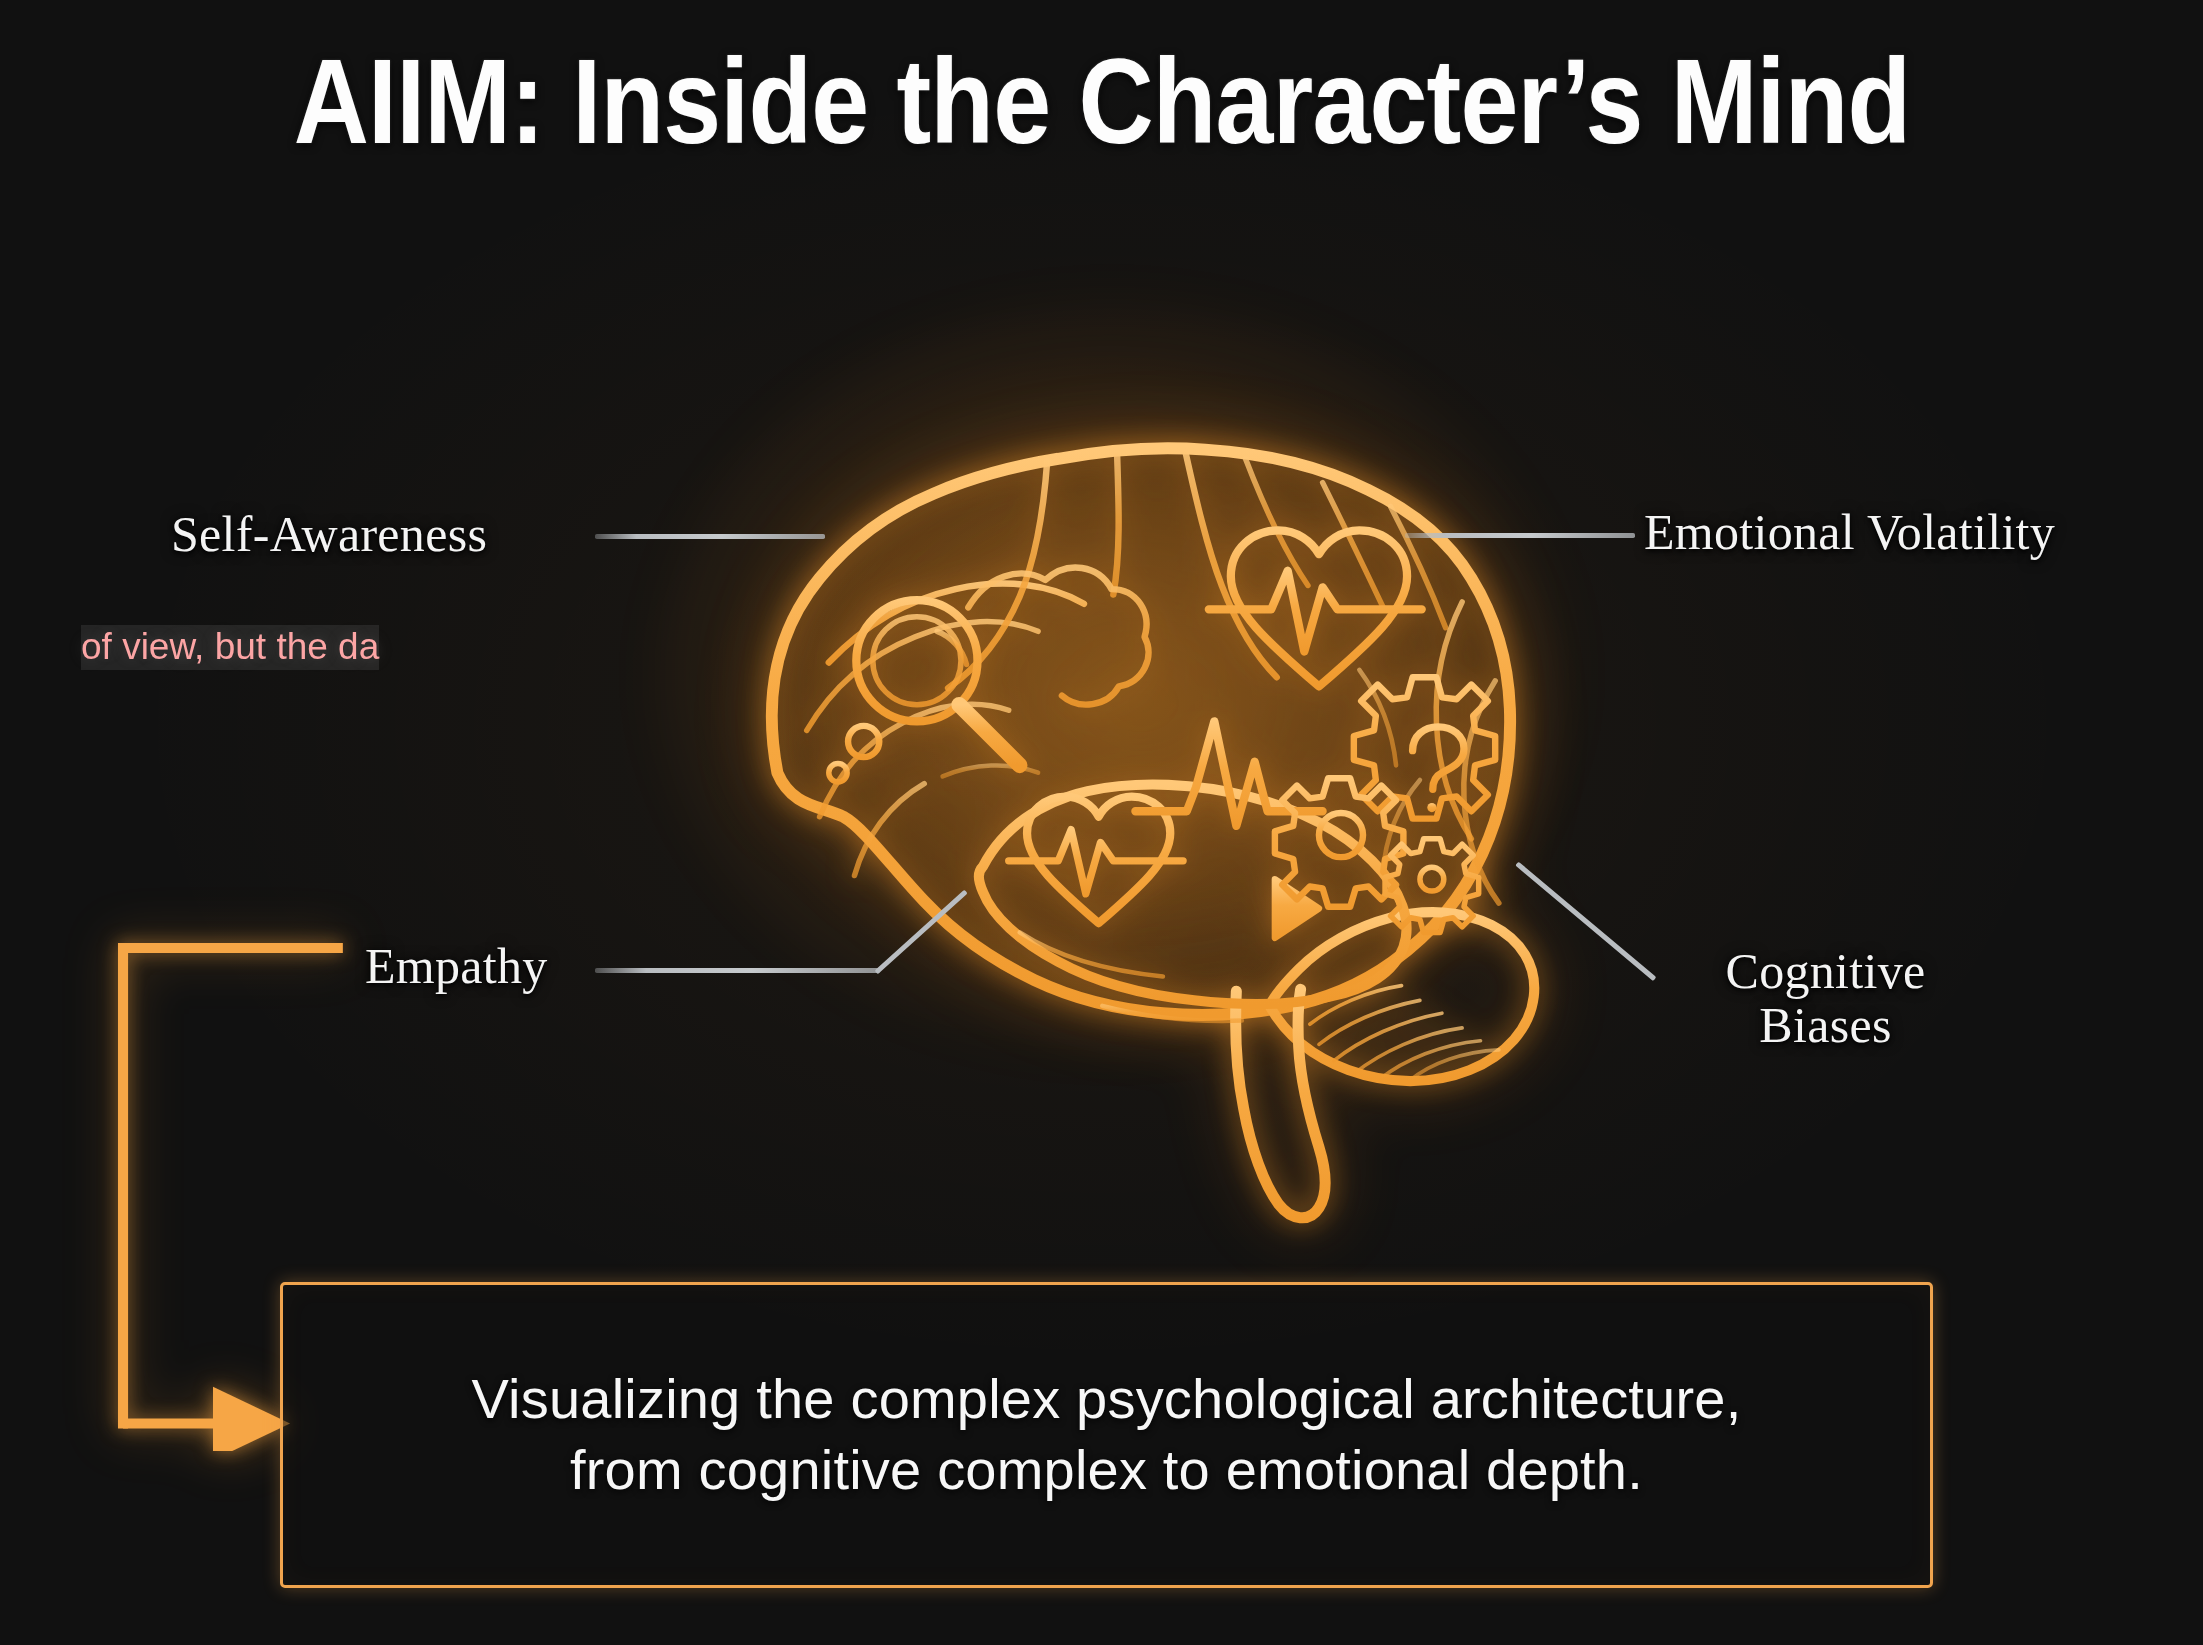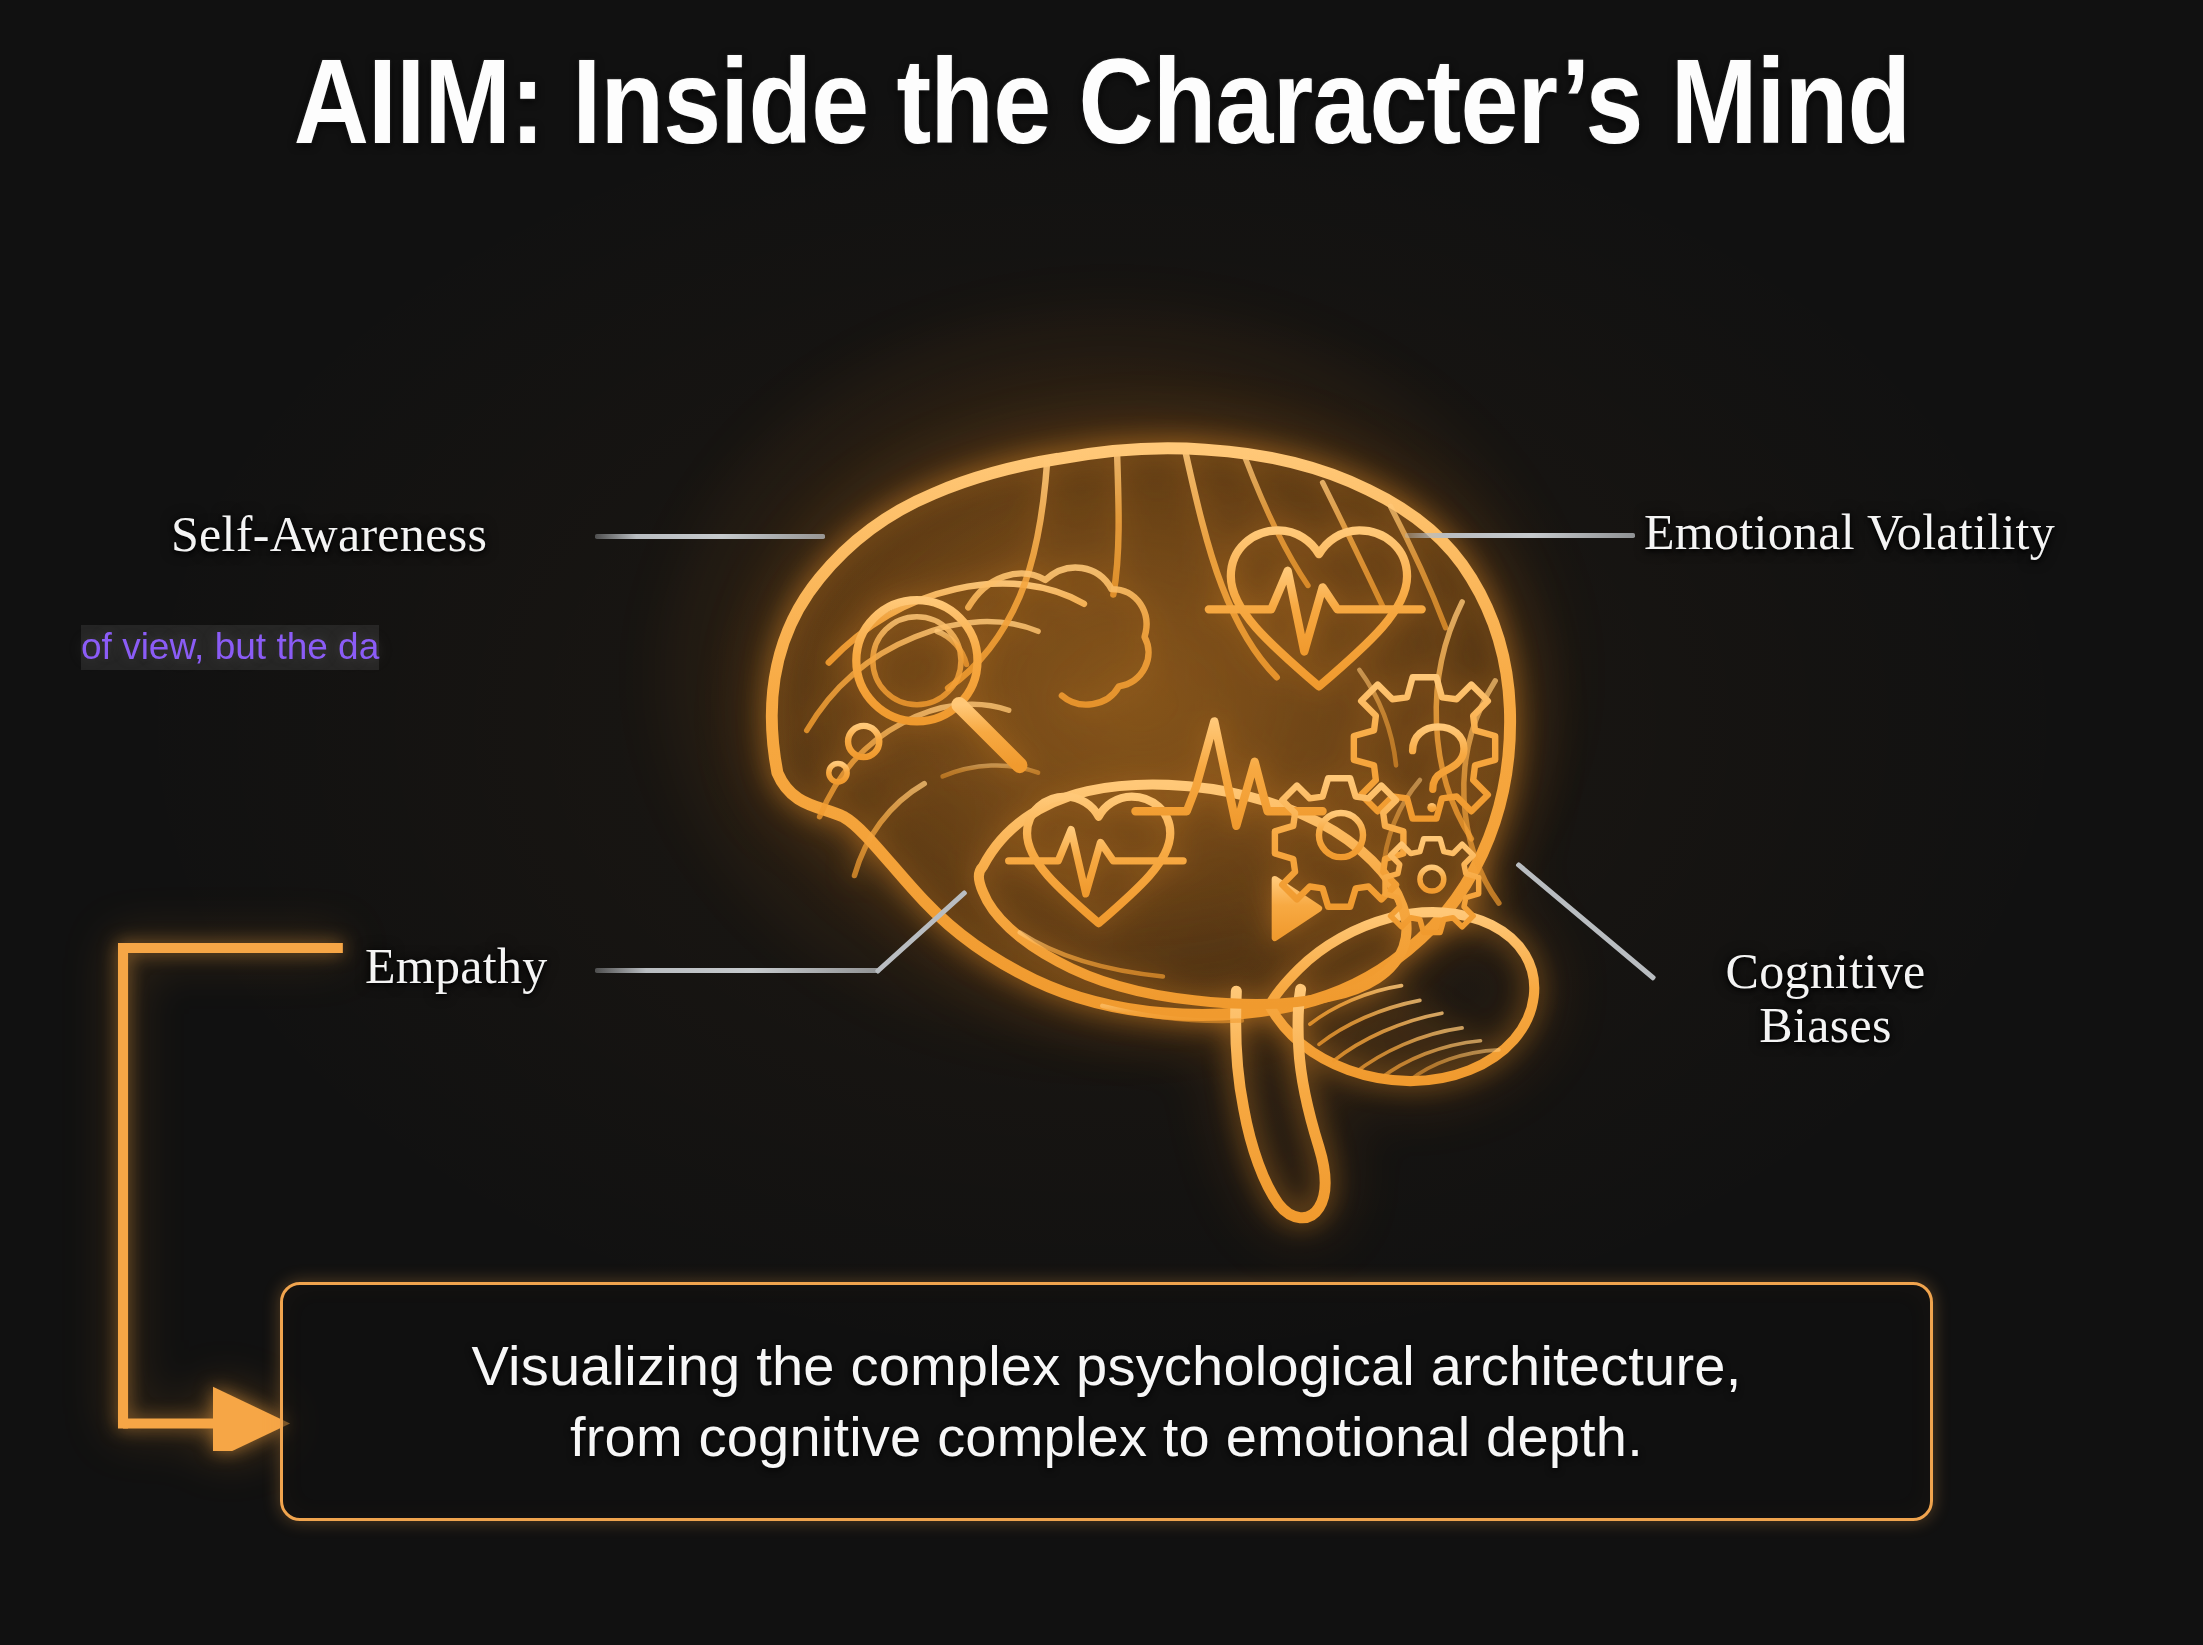--- a/index.html
+++ b/index.html
@@ -98,21 +98,21 @@
     line-height: 1.08;
   }
   .label.two-line { white-space: normal; text-align: center; }
 
   
   .snippet {
     position: absolute;
     left: 81px;
     top: 624px;
     width: 367px;
-    color: #8b5cf6;
+    color: #fca5a5;
     font-family: "Liberation Sans Narrow", "Liberation Sans", sans-serif;
     font-size: 37px;
     line-height: 1.22;
     text-shadow: 0 0 14.7px rgba(255,255,255,0.12), 0 0 24px rgba(200,200,200,0.10);
   }
   .snippet .ln { display: block; }
   .snippet .ln span {
     background: rgba(140,140,140,0.16);
     padding: 0.9px 0 2.8px 0;
     box-decoration-break: clone;
@@ -127,23 +127,23 @@
     height: 514px;
     filter: drop-shadow(0 0 9.2px rgba(246,166,70,0.55)) drop-shadow(0 0 24px rgba(246,160,50,0.30));
   }
 
   
   .caption-box {
     position: absolute;
     left: 280px;
     top: 1282px;
     width: 1653px;
-    height: 239px;
+    height: 306px;
     border: 3.7px solid #f0a44e;
-    border-radius: 20px;
+    border-radius: 5px;
     box-sizing: border-box;
     box-shadow: 0 0 16.5px rgba(240,164,78,0.32), inset 0 0 27.5px rgba(240,164,78,0.04);
     background: rgba(17,17,17,0.55);
     display: flex;
     align-items: center;
     justify-content: center;
   }
   .caption-text {
     color: #f7f7f7;
     font-family: "Liberation Sans Narrow", "Liberation Sans", sans-serif;

